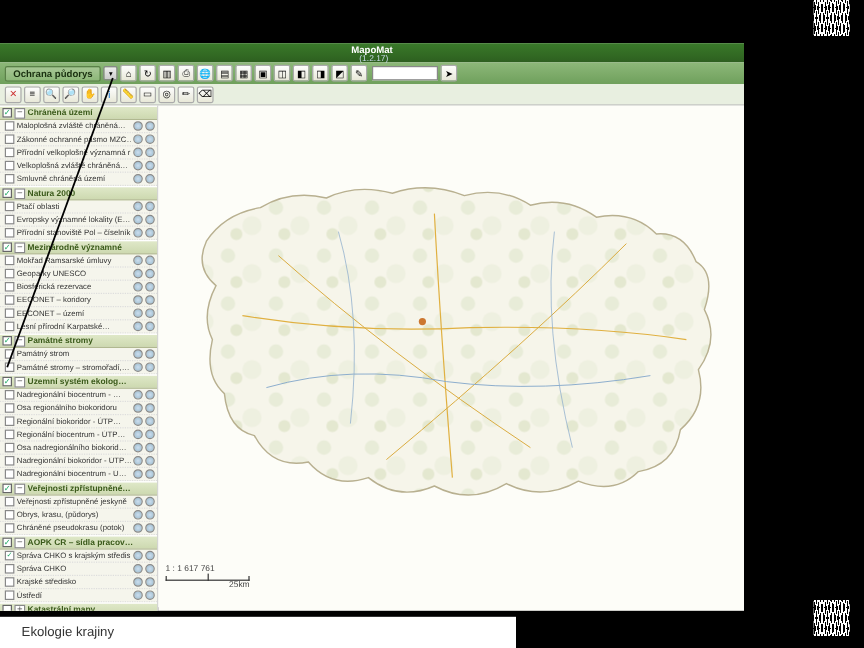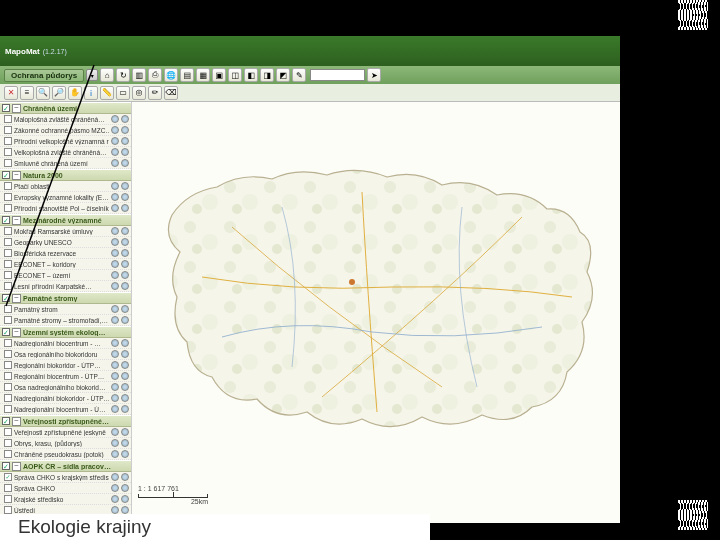--- a/index.html
+++ b/index.html
@@ -1,21 +1,21 @@
 <!DOCTYPE html>
 <html><head>
 <meta charset="utf-8">
 <style>
   * { margin: 0; padding: 0; box-sizing: border-box; }
   body { width: 720px; height: 540px; font-family: Arial, sans-serif; font-size: 9px; background: #000; position: relative; overflow: hidden; }
   .slide { position: absolute; top: 0; left: 0; width: 720px; height: 540px; background: #000; }
   .decor-tr { position: absolute; top: 0; right: 12px; width: 30px; height: 30px; background: repeating-linear-gradient(100deg, #fff 0 1px, transparent 1px 3px), repeating-linear-gradient(80deg, #fff 0 1px, transparent 1px 3px); }
   .decor-br { position: absolute; bottom: 10px; right: 12px; width: 30px; height: 30px; background: repeating-linear-gradient(100deg, #fff 0 1px, transparent 1px 3px), repeating-linear-gradient(80deg, #fff 0 1px, transparent 1px 3px); }
   .app { position: absolute; top: 36px; left: 0; width: 620px; height: 470px; background: #fff; }
-  .titlebar { height: 30px; background: linear-gradient(#3a7a2a,#2d5f1f); color: #fff; font-size: 8px; padding: 1px 5px; display: flex; align-items: center; font-weight: bold; }
+  .titlebar { height: 16px; background: linear-gradient(#3a7a2a,#2d5f1f); color: #fff; font-size: 8px; padding: 1px 5px; display: flex; align-items: center; font-weight: bold; flex-direction: column; }
   .titlebar .ver { font-weight: normal; margin-left: 3px; color: #cde; font-size: 7px; }
   .toolbar1 { height: 18px; background: linear-gradient(#8db879,#6fa05c); display: flex; align-items: center; padding: 0 4px; gap: 2px; }
   .toolbar1 .tab { background: linear-gradient(#a8c796,#8db879); border: 1px solid #5a8048; border-radius: 2px; padding: 1px 6px; font-size: 8px; color: #1a3010; font-weight: bold; }
   .toolbar1 .dd { width: 12px; height: 12px; background: linear-gradient(#eee,#ccc); border: 1px solid #888; border-radius: 2px; display: flex; align-items: center; justify-content: center; font-size: 6px; }
   .tbtn { width: 14px; height: 14px; background: linear-gradient(#fdfdfd,#e8e8d8); border: 1px solid #aaa; border-radius: 2px; display: flex; align-items: center; justify-content: center; font-size: 8px; cursor: pointer; }
   .toolbar1 .search { width: 55px; height: 12px; border: 1px solid #888; background: #fff; font-size: 7px; padding: 0 2px; margin-left: 2px; }
   .toolbar2 { height: 18px; background: #e8efe0; border-bottom: 1px solid #bbb; display: flex; align-items: center; padding: 0 4px; gap: 2px; }
   .content { display: flex; height: calc(100% - 49px); }
   .sidebar { width: 132px; background: #f5f5ec; border-right: 1px solid #ccc; overflow: hidden; font-size: 7px; }
   .group-hdr { background: linear-gradient(#dfe8c8,#cdd9b0); border-top: 1px solid #fff; border-bottom: 1px solid #b0b890; height: 12px; display: flex; align-items: center; padding: 0 2px; gap: 2px; }
@@ -25,21 +25,21 @@
   .layer { height: 11px; display: flex; align-items: center; padding: 0 2px 0 4px; gap: 2px; border-bottom: 1px dotted #ddd; }
   .layer .cb { width: 8px; height: 8px; border: 1px solid #888; background: #fff; display: flex; align-items: center; justify-content: center; font-size: 6px; color: #2a6; line-height: 1; flex-shrink: 0; }
   .layer .nm { flex: 1; white-space: nowrap; overflow: hidden; color: #333; font-size: 6.5px; }
   .layer .ic { width: 8px; height: 8px; border-radius: 50%; border: 1px solid #888; background: radial-gradient(#cde,#9bc); flex-shrink: 0; font-size: 5px; display: flex; align-items: center; justify-content: center; }
   .map { flex: 1; position: relative; background: #fdfdf8; overflow: hidden; }
   .mapshape { position: absolute; top: 35px; left: 10px; width: 465px; height: 320px; }
   .mapshape svg { width: 100%; height: 100%; }
   .scale { position: absolute; left: 6px; bottom: 18px; font-size: 7px; color: #444; }
   .scalebar { width: 70px; height: 4px; border: 1px solid #333; border-top: none; margin-top: 2px; position: relative; }
   .scalebar::after { content: ""; position: absolute; left: 50%; top: -2px; width: 1px; height: 6px; background: #333; }
-  .footer { position: absolute; left: 0; bottom: 0; width: 430px; height: 26px; background: #fff; display: flex; align-items: center; padding: 0 18px; font-size: 19px; color: #333; }
+  .footer { position: absolute; left: 0; bottom: 0; width: 430px; height: 26px; background: #fff; display: flex; align-items: center; padding: 0 18px; font-size: 11px; color: #333; }
   .arrow-line { position: absolute; top: 63px; left: 2px; width: 95px; height: 245px; pointer-events: none; }
 </style>
 </head>
 <body>
 
 <div class="slide">
   <div class="decor-tr"></div>
   <div class="decor-br"></div>
 
   <div class="app">

